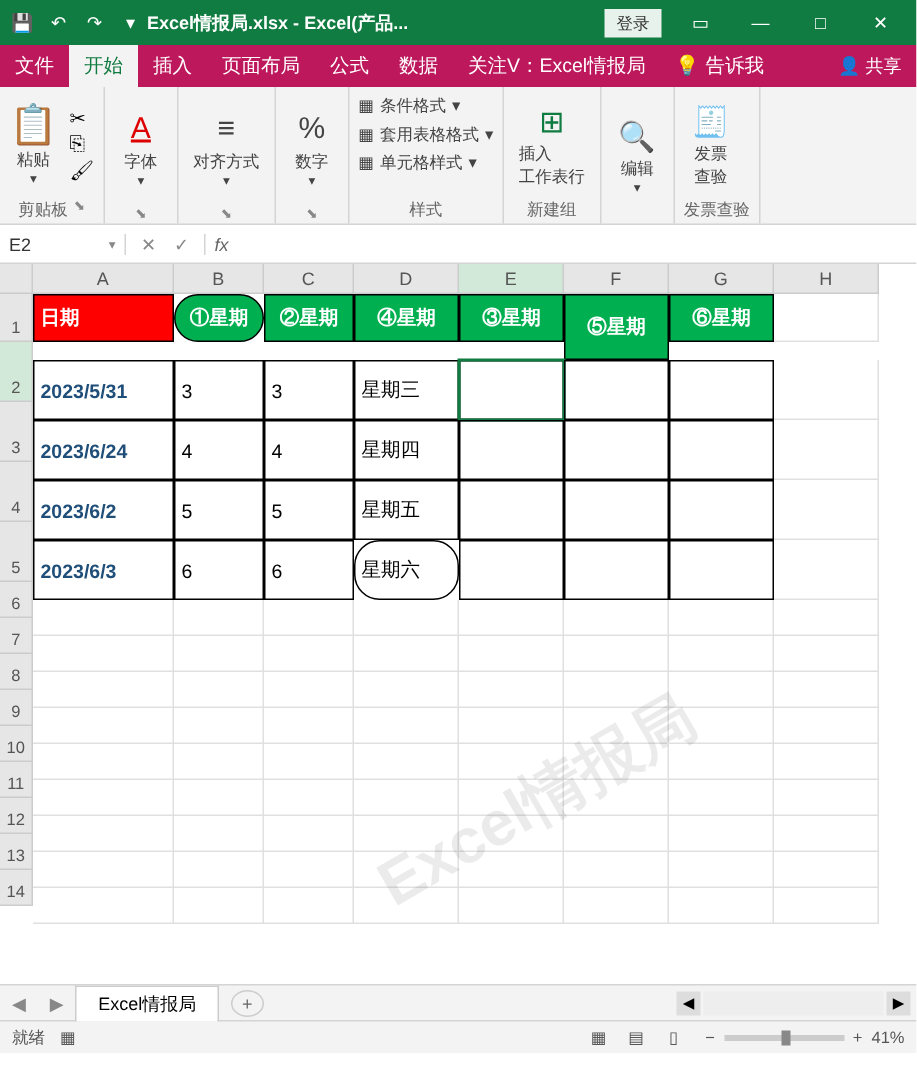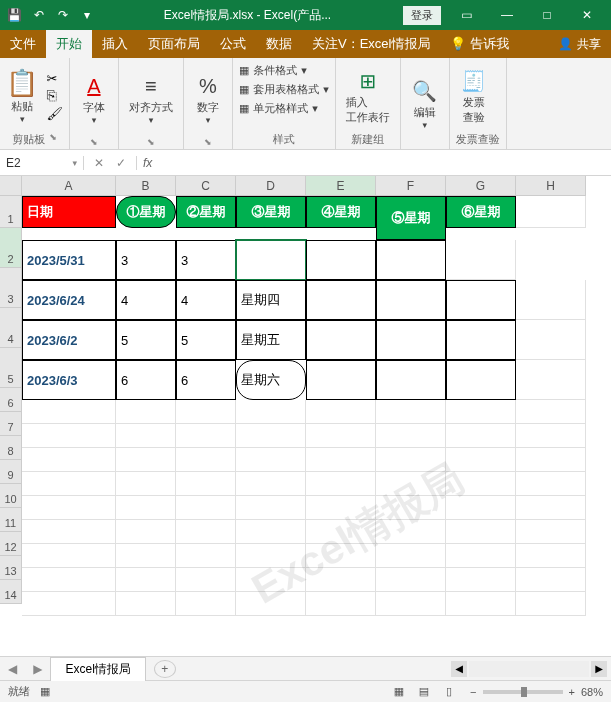--- a/index.html
+++ b/index.html
@@ -1,26 +1,26 @@
 <!DOCTYPE html>
 <html><head>
 <meta charset="utf-8">
 <style>
 * { margin: 0; padding: 0; box-sizing: border-box; font-family: "Microsoft YaHei", sans-serif; }
 body { width: 611px; height: 718px; background: #fff; overflow: hidden; position: relative; }
 
 .titlebar { height: 30px; background: #107c41; display: flex; align-items: center; color: #fff; font-size: 12px; padding: 0 4px; }
 .titlebar .qat { display: flex; gap: 2px; align-items: center; }
 .titlebar .qat .ic { width: 22px; height: 22px; display: flex; align-items: center; justify-content: center; cursor: pointer; }
-.titlebar .title { flex: 1; text-align: center; white-space: nowrap; overflow: hidden; }
+.titlebar .title { flex: 1; white-space: nowrap; overflow: hidden; font-weight: bold; }
 .titlebar .winbtns { display: flex; gap: 0; }
 .titlebar .winbtns .wb { width: 40px; height: 30px; display: flex; align-items: center; justify-content: center; cursor: pointer; }
 .titlebar .login { background: rgba(255,255,255,0.9); color: #333; font-size: 11px; padding: 2px 8px; margin: 0 6px; cursor: pointer; }
 
-.tabs { height: 28px; background: #a16207; display: flex; align-items: flex-end; color: #fff; font-size: 13px; }
+.tabs { height: 28px; background: #be185d; display: flex; align-items: flex-end; color: #fff; font-size: 13px; }
 .tabs .tab { padding: 5px 10px; cursor: pointer; white-space: nowrap; }
 .tabs .tab.active { background: #f3f3f3; color: #107c41; }
 .tabs .spacer { flex: 1; }
 .tabs .share { padding: 5px 10px; font-size: 12px; }
 
 .ribbon { height: 92px; background: #f3f3f3; border-bottom: 1px solid #d4d4d4; display: flex; }
 .ribbon .group { border-right: 1px solid #d4d4d4; padding: 4px 6px 2px; display: flex; flex-direction: column; }
 .ribbon .group .gbody { flex: 1; display: flex; align-items: center; gap: 4px; }
 .ribbon .group .glabel { text-align: center; font-size: 11px; color: #666; padding-top: 2px; display: flex; justify-content: center; gap: 4px; }
 .ribbon .big { display: flex; flex-direction: column; align-items: center; font-size: 11px; color: #444; cursor: pointer; padding: 2px 4px; }
@@ -252,30 +252,31 @@
       <div class="rh" style="height: 24px; text-align: right;">11</div>
       <div class="rh" style="height: 24px;">12</div>
       <div class="rh" style="height: 24px;">13</div>
       <div class="rh" style="height: 24px;">14</div>
     </div>
   <div class="cells" id="cells">
       <div class="row">
         <div class="cell hdrA" style="width: 94px; height: 32px;">日期</div>
         <div class="cell hdrG" style="width: 60px; height: 32px; border-radius: 16px;">①星期</div>
         <div class="cell hdrG" style="width: 60px; height: 32px;">②星期</div>
+        <div class="cell hdrG" style="width: 70px; height: 32px;">④星期</div>
         <div class="cell hdrG" style="width: 70px; height: 32px;">③星期</div>
-        <div class="cell hdrG" style="width: 70px; height: 32px;">④星期</div>
         <div class="cell hdrG" style="width: 70px; height: 44px;">⑤星期</div>
         <div class="cell hdrG" style="width: 70px; height: 32px;">⑥星期</div>
         <div class="cell" style="width: 70px; height: 32px;"></div>
       </div>
       <div class="row">
         <div class="cell dateA" style="width: 94px; height: 40px;">2023/5/31</div>
         <div class="cell data" style="width: 60px; height: 40px;">3</div>
         <div class="cell data" style="width: 60px; height: 40px;">3</div>
+        <div class="cell data" style="width: 70px; height: 40px;">星期三</div>
         <div class="cell data active" style="width: 70px; height: 40px;"></div>
         <div class="cell data" style="width: 70px; height: 40px;"></div>
         <div class="cell data" style="width: 70px; height: 40px;"></div>
         <div class="cell" style="width: 70px; height: 40px;"></div>
       </div>
       <div class="row">
         <div class="cell dateA" style="width: 94px; height: 40px;">2023/6/24</div>
         <div class="cell data" style="width: 60px; height: 40px;">4</div>
         <div class="cell data" style="width: 60px; height: 40px;">4</div>
         <div class="cell data" style="width: 70px; height: 40px;">星期四</div>
@@ -419,15 +420,15 @@
     <span>▦</span>
     <span>▤</span>
     <span>▯</span>
   </div>
   <div class="zoom">
     <span>−</span>
     <div class="slider">
         <div class="thumb"></div>
       </div>
     <span>+</span>
-    <span>68%</span>
+    <span>41%</span>
   </div>
 </div>
 
 </body></html>

